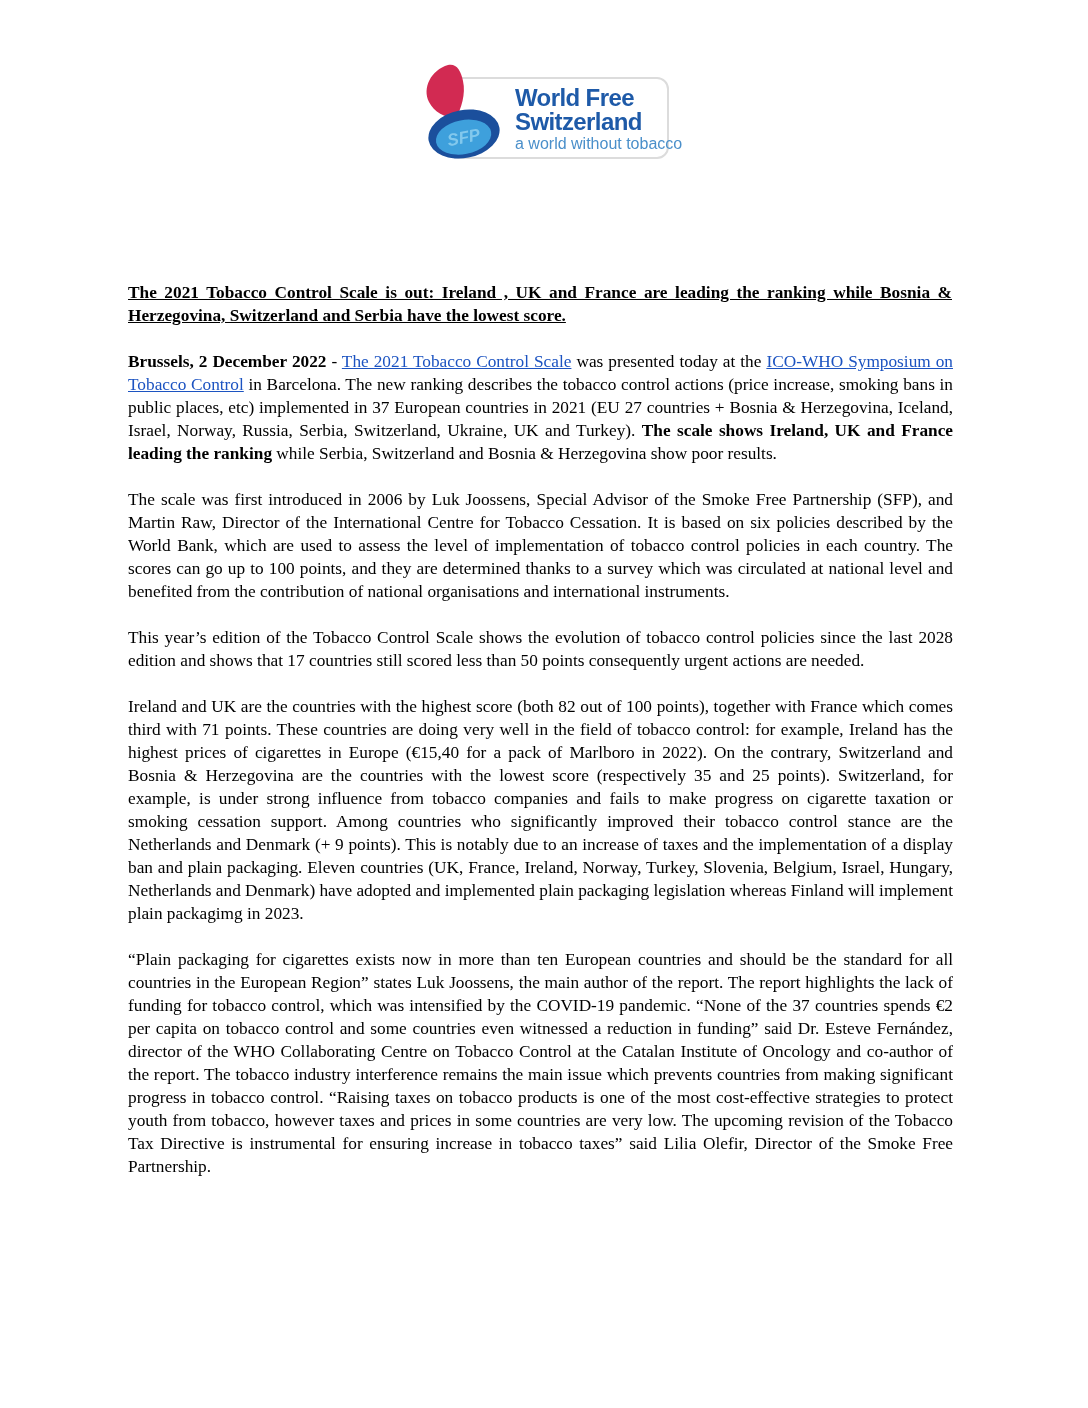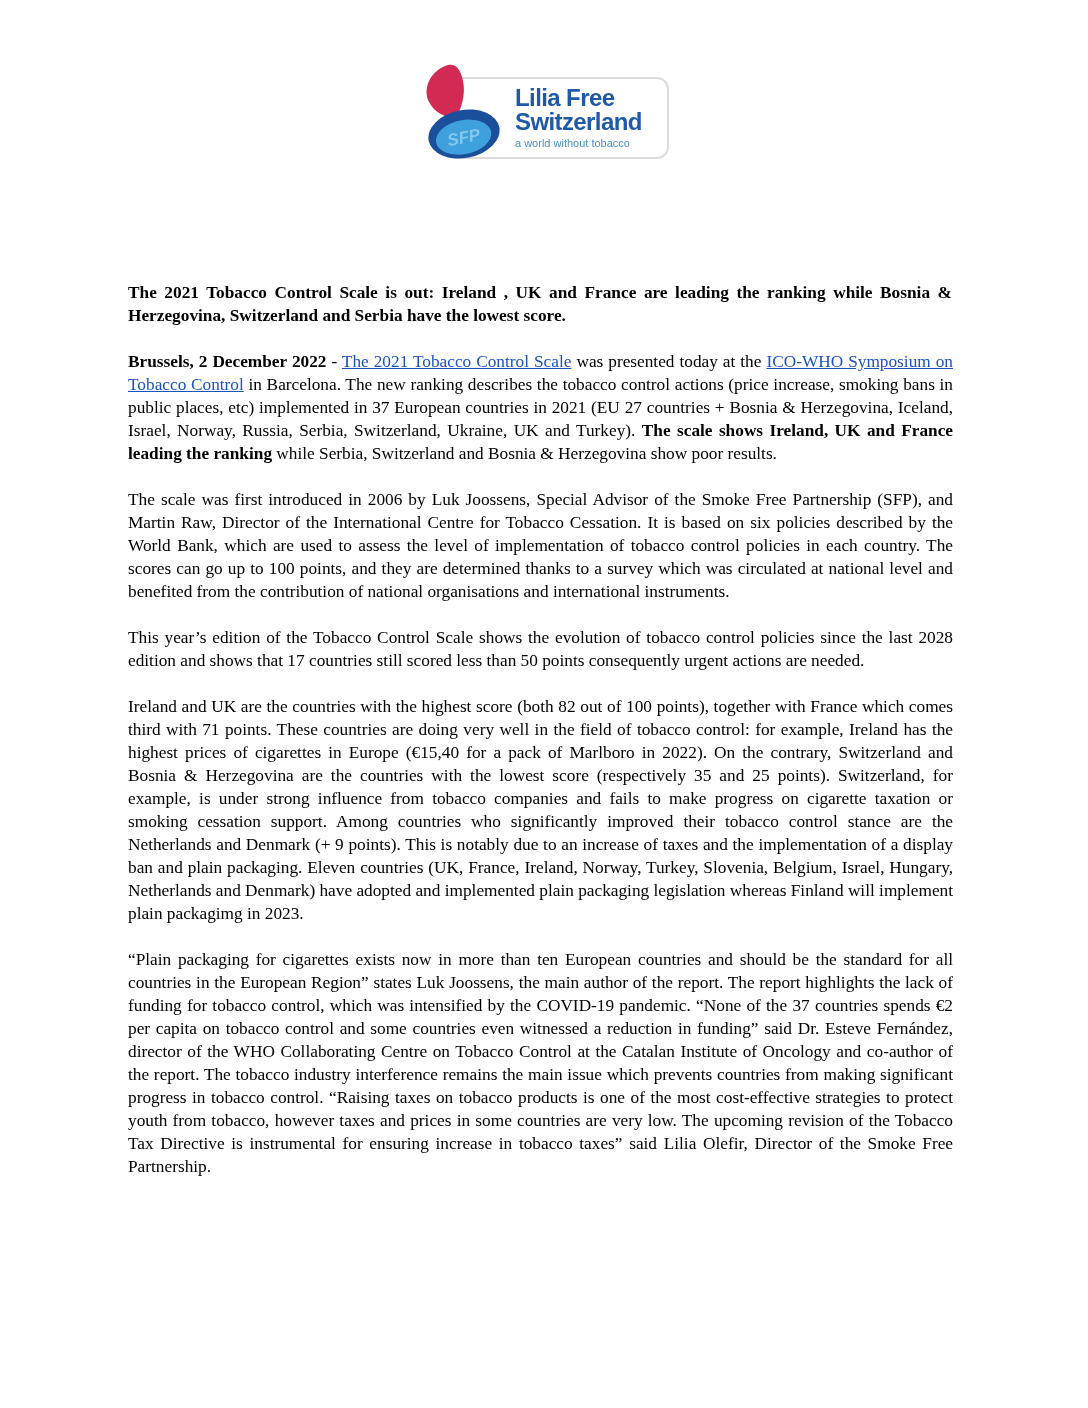--- a/index.html
+++ b/index.html
@@ -42,21 +42,21 @@
     font-weight: bold;
     color: var(--logo-blue, #1e5aa8);
     font-size: 24px;
     line-height: 24px;
     letter-spacing: -0.6px;
     white-space: nowrap;
   }
   .logo-tagline {
     font-family: "Liberation Sans", sans-serif;
     color: var(--logo-light-blue, #4a8fca);
-    font-size: 11px;
+    font-size: 16px;
     line-height: 15px;
     margin-top: 2px;
     white-space: nowrap;
   }
   .stamp {
     position: absolute;
     left: 0;
     top: 0;
     width: 92px;
     height: 100px;
@@ -68,36 +68,37 @@
     left: 128px;
     top: 281px;
     width: 833px;
     text-align: justify;
     font-size: 17.3px;
     line-height: 23px;
   }
   .heading {
     font-weight: bold;
     margin: 0 9px 23px 0;
+    text-decoration: underline;
   }
   p.para { margin: 0 8px 23px 0; }
   .span-bold { font-weight: bold; }
   .span-italic { }
   a.span-link {
     color: var(--link-color, #1c53c1);
     text-decoration: underline;
     cursor: pointer;
   }
 </style>
 </head>
 <body>
 
 <div class="logo-wrap">
   <div class="logo-box">
-    <div class="logo-title">Lilia Free</div>
+    <div class="logo-title">World Free</div>
     <div class="logo-title">Switzerland</div>
     <div class="logo-tagline">a world without tobacco</div>
   </div>
   <svg class="stamp" viewBox="0 0 92 100" aria-hidden="true">
 
     <path d="M31 3 C14 8 5 26 12 40 C17 50 28 56 39 56 C44 47 49 32 46 19 C44 8 39 1 31 3 Z" style="fill: var(--stamp-red, #d22a52);"></path>
 
     <g transform="rotate(-11 47 72)">
       <ellipse cx="47" cy="72" rx="36" ry="24" style="fill: var(--stamp-dark-blue, #1b4f9c);"></ellipse>
       <ellipse cx="46" cy="75" rx="28" ry="17" style="fill: var(--stamp-light-blue, #3ea0dc);"></ellipse>

